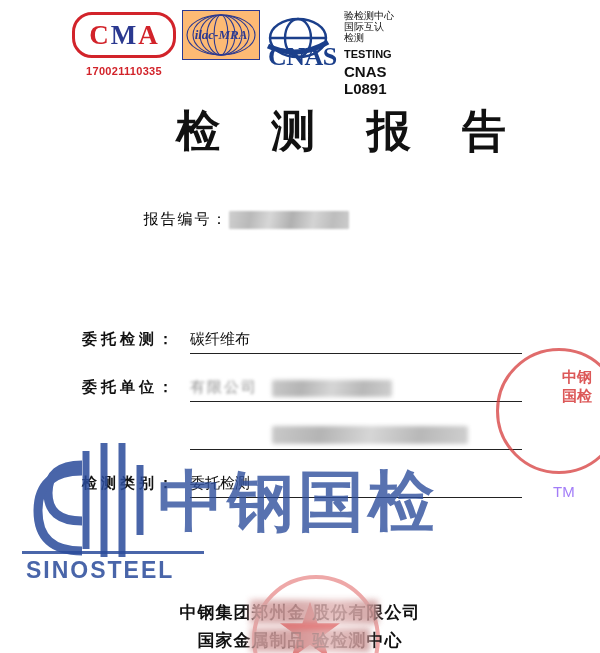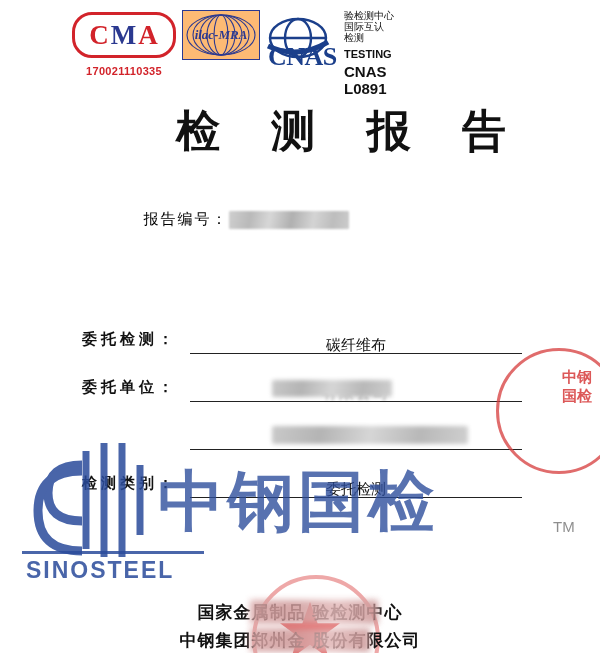--- a/index.html
+++ b/index.html
@@ -205,22 +205,22 @@
     position: absolute;
     left: 190px;
     right: 78px;
     top: 23px;
     border-bottom: 1px solid #222;
   }
   .field-value {
     position: absolute;
     left: 190px;
     right: 78px;
-    top: 6px;
-    text-align: center;
+    top: 0px;
+    text-align: left;
     font-family: "DejaVu Sans", sans-serif;
     font-size: 15px;
     color: #111;
   }
   .field-value.redacted-line {
     filter: blur(1.6px);
     color: #8d8d8d;
     letter-spacing: 2px;
   }
   .field-redact-bar {
@@ -251,24 +251,23 @@
     letter-spacing: 4px;
     color: #2a4b9b;
     opacity: 0.78;
     white-space: nowrap;
   }
   .wm-tm {
     position: absolute;
     left: 545px;
     top: 78px;
     font-size: 15px;
-    color: #737373;
+    color: #8b5cf6;
     opacity: 0.8;
     font-family: "Liberation Sans", sans-serif;
-    margin-top: 35px;
   }
   .wm-en {
     position: absolute;
     left: 18px;
     top: 152px;
     font-family: "Liberation Sans", sans-serif;
     font-weight: bold;
     font-size: 23px;
     letter-spacing: 2px;
     color: #2a4b9b;
@@ -447,17 +446,17 @@
 
 <div class="stamp-right"></div>
 <div class="stamp-right-text">中钢国检</div>
 
 <div class="stamp-bottom"></div>
 <svg class="stamp-star" viewBox="0 0 64 64">
   <polygon points="32,4 39.6,25.2 62,25.2 44,38.6 50.8,60 32,46.8 13.2,60 20,38.6 2,25.2 24.4,25.2" fill="#e03a3a" opacity="0.9"></polygon>
 </svg>
 
 <div class="footer">
+  <div>中钢集团郑州金                股份有限公司</div>
   <div>国家金属制品               验检测中心</div>
-  <div>中钢集团郑州金                股份有限公司</div>
   <div class="blurpatch" style="left:250px;top:2px;width:128px;height:24px;"></div>
   <div class="blurpatch" style="left:250px;top:30px;width:120px;height:24px;"></div>
 </div>
 
 </body></html>

